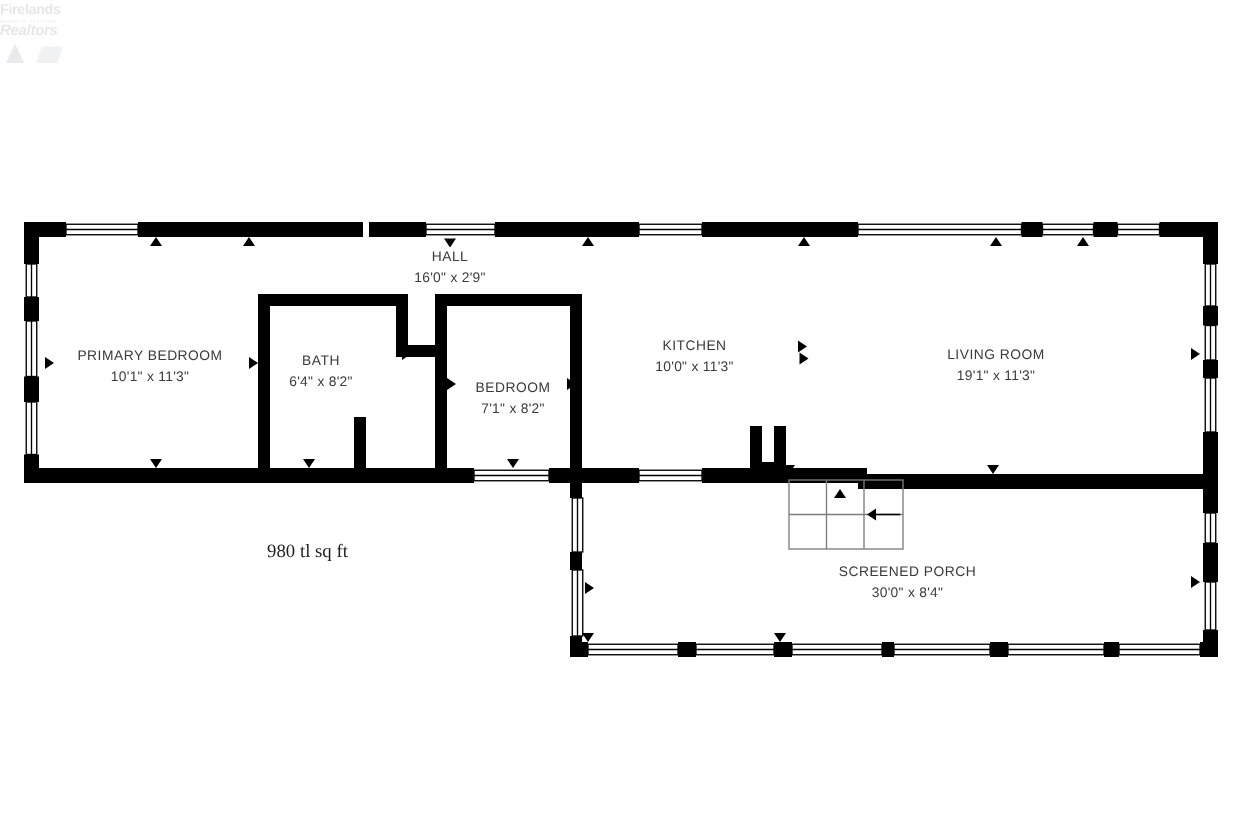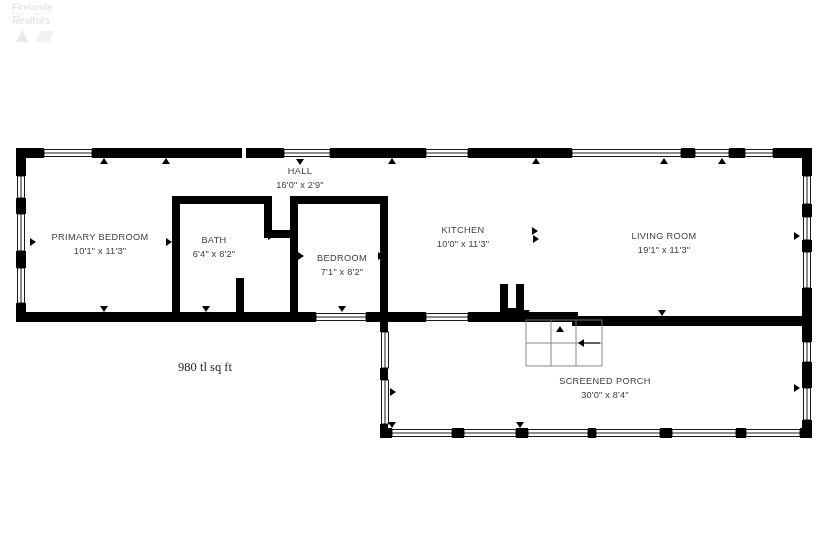--- a/index.html
+++ b/index.html
@@ -42,21 +42,21 @@
   }
   .area-label {
     font-family: "Liberation Serif", serif;
     font-size: 12.5px;
     fill: #1e1e1e;
     text-anchor: middle;
   }
   
   #watermark {
     position: absolute;
-    left: 12px;
+    left: 0;
     top: 2px;
     width: 64px;
     height: 46px;
     opacity: 0.13;
     pointer-events: none;
   }
   #watermark .wm-line1 {
     font-family: "Liberation Sans", sans-serif;
     font-size: 9.5px;
     font-weight: bold;

